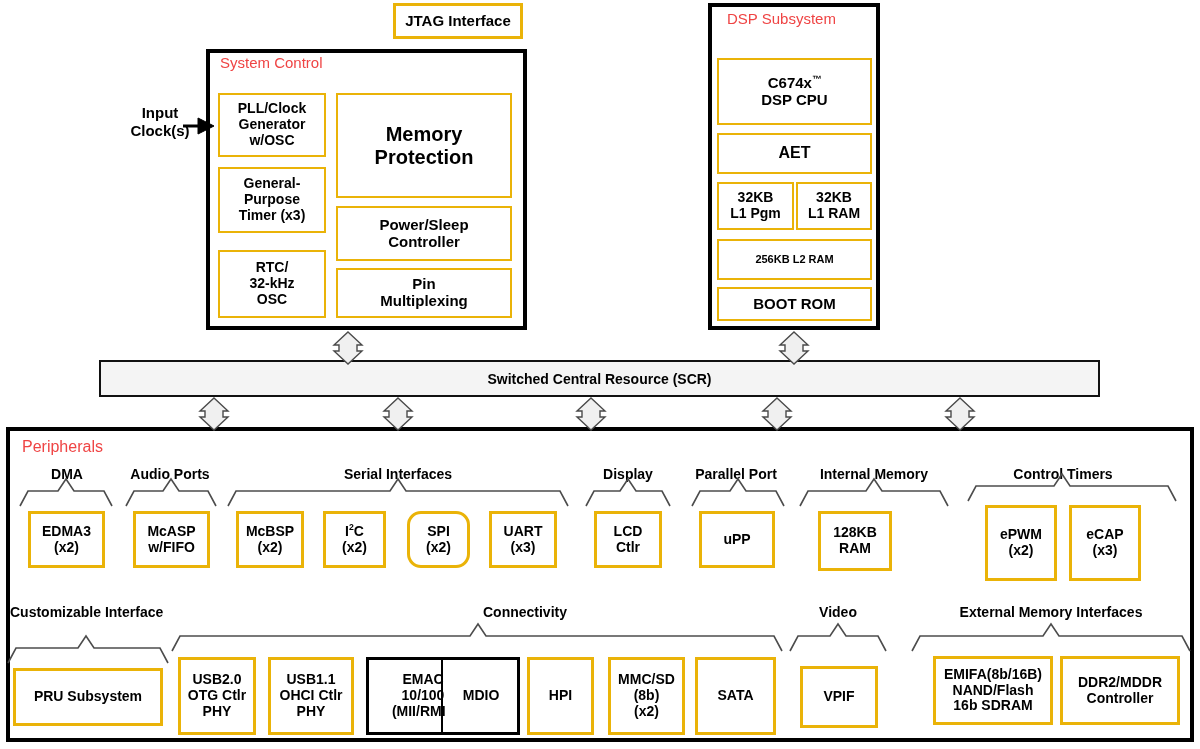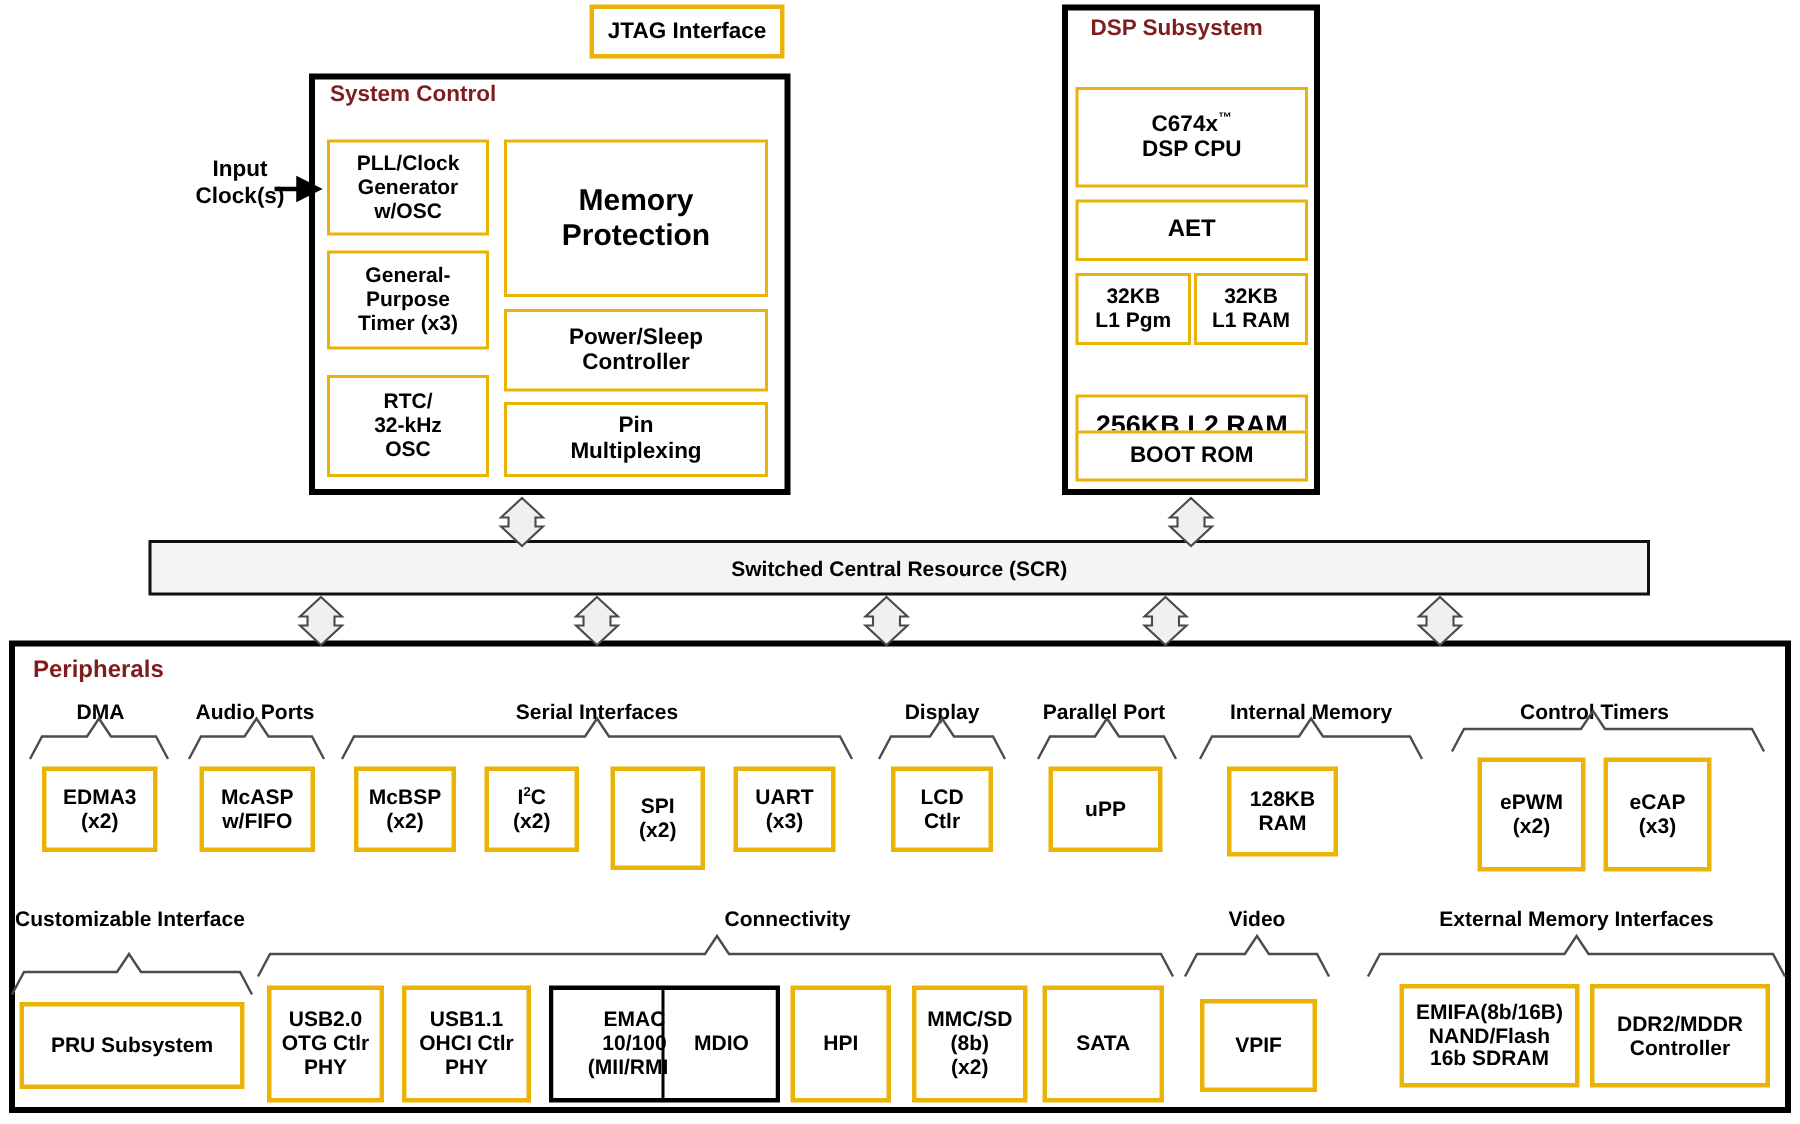--- a/index.html
+++ b/index.html
@@ -33,22 +33,22 @@
   .box.thin{border-width:2px;}
   .box.hair{border-width:1.5px;}
   .outer{
     position:absolute;
     box-sizing:border-box;
     background:#ffffff;
     border:4px solid #000;
   }
   .grouptitle{
     position:absolute;
-    font-weight:bold;
-    color:#7f1d1d;
+    font-weight:normal;
+    color:#ef4444;
     white-space:nowrap;
   }
   .label{
     position:absolute;
     font-weight:bold;
     color:#000;
     text-align:center;
     white-space:nowrap;
   }
   .scr{
@@ -100,21 +100,21 @@
   <div class="grouptitle" style="left:727px;top:10px;font-size:15px;">DSP Subsystem</div>
 
   <div class="box thin" style="left:717px;top:58px;width:155px;height:67px;font-size:15px;">
     <span>C674x<span class="sup">™</span><br>DSP CPU</span>
   </div>
   <div class="box thin" style="left:717px;top:133px;width:155px;height:41px;font-size:16px;">AET</div>
   <div class="box thin" style="left:717px;top:182px;width:77px;height:48px;font-size:14px;">32KB
 L1 Pgm</div>
   <div class="box thin" style="left:796px;top:182px;width:76px;height:48px;font-size:14px;">32KB
 L1 RAM</div>
-  <div class="box thin" style="left:717px;top:239px;width:155px;height:41px;font-size:18px;margin-top:24px;">256KB L2 RAM</div>
+  <div class="box thin" style="left:717px;top:239px;width:155px;height:41px;font-size:11px;">256KB L2 RAM</div>
   <div class="box thin" style="left:717px;top:287px;width:155px;height:34px;font-size:15px;">BOOT ROM</div>
 
   <div class="scr" style="left:99px;top:360px;width:1001px;height:37px;font-size:14px;">Switched Central Resource (SCR)</div>
 
   <div class="outer" style="left:6px;top:427px;width:1188px;height:315px;"></div>
   <div class="grouptitle" style="left:22px;top:438px;font-size:16px;">Peripherals</div>
 
   <div class="label" style="left:25px;top:466px;width:84px;font-size:14px;">DMA</div>
   <div class="label" style="left:120px;top:466px;width:100px;font-size:14px;">Audio Ports</div>
   <div class="label" style="left:233px;top:466px;width:330px;font-size:14px;">Serial Interfaces</div>
@@ -127,21 +127,21 @@
 (x2)</div>
 
   <div class="box" style="left:133px;top:511px;width:77px;height:57px;font-size:14px;">McASP
 w/FIFO</div>
 
   <div class="box" style="left:236px;top:511px;width:68px;height:57px;font-size:14px;">McBSP
 (x2)</div>
   <div class="box" style="left:323px;top:511px;width:63px;height:57px;font-size:14px;">
     <span>I<span class="sup">2</span>C<br>(x2)</span>
   </div>
-  <div class="box" style="left:407px;top:511px;width:63px;height:69px;font-size:14px;">SPI
+  <div class="box" style="left:407px;top:511px;width:63px;height:57px;font-size:14px;border-radius:14px;">SPI
 (x2)</div>
   <div class="box" style="left:489px;top:511px;width:68px;height:57px;font-size:14px;">UART
 (x3)</div>
 
   <div class="box" style="left:594px;top:511px;width:68px;height:57px;font-size:14px;">LCD
 Ctlr</div>
 
   <div class="box" style="left:699px;top:511px;width:76px;height:57px;font-size:14px;">uPP</div>
 
   <div class="box" style="left:818px;top:511px;width:74px;height:60px;font-size:14px;">128KB

